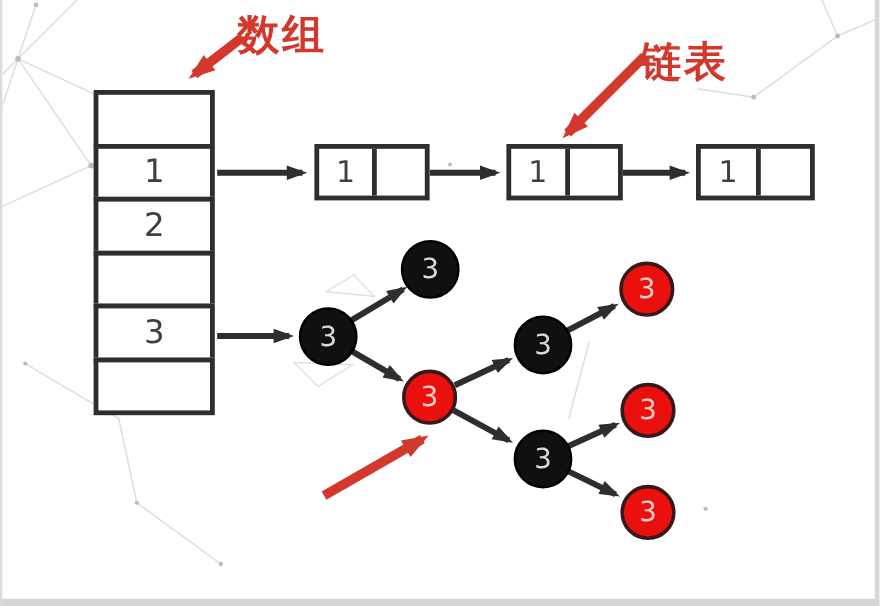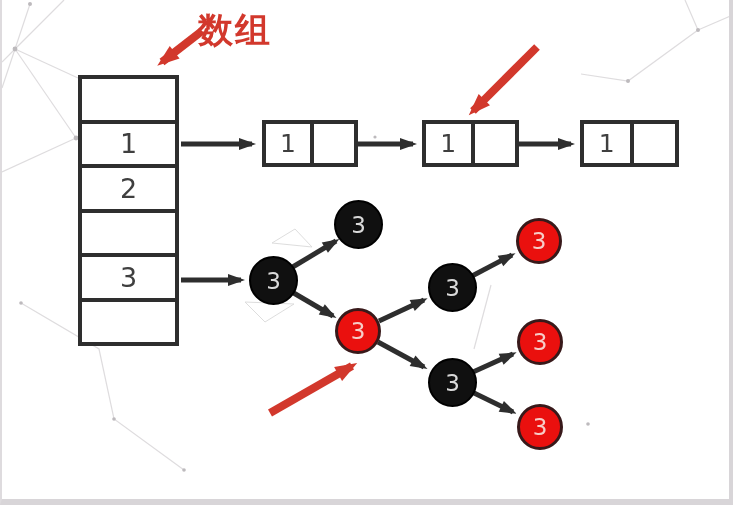--- a/index.html
+++ b/index.html
@@ -114,20 +114,21 @@
     </g>
 
     <g>
       <path class="rarrow" d="M200,31 L160,62" marker-end="url(#ra)"></path>
       <path class="rarrow" d="M535,47 L471,111" marker-end="url(#ra)"></path>
       <path class="rarrow" d="M268,413 L350,366" marker-end="url(#ra)"></path>
     </g>
   </svg>
 
   <div class="rlabel" style="left:196px;top:13px;">数组</div>
+  <div class="rlabel" style="left:531px;top:35px;">链表</div>
 
   <div class="array">
     <div class="acell"></div>
     <div class="acell">1</div>
     <div class="acell">2</div>
     <div class="acell"></div>
     <div class="acell">3</div>
     <div class="acell"></div>
   </div>
 

